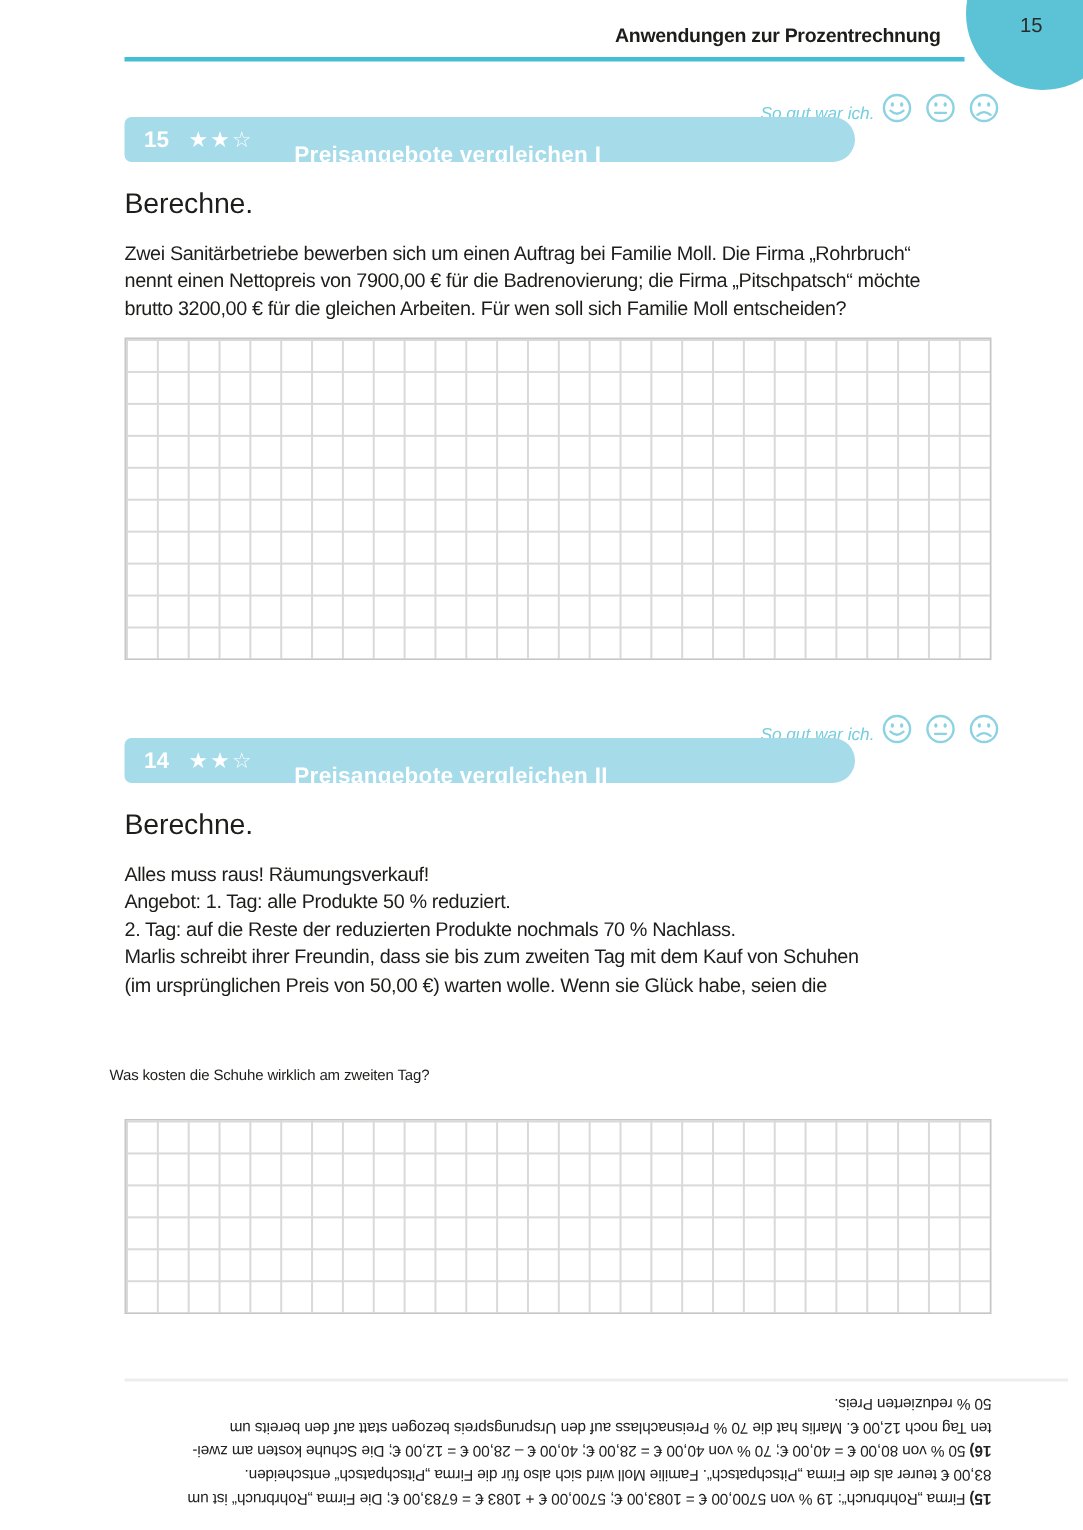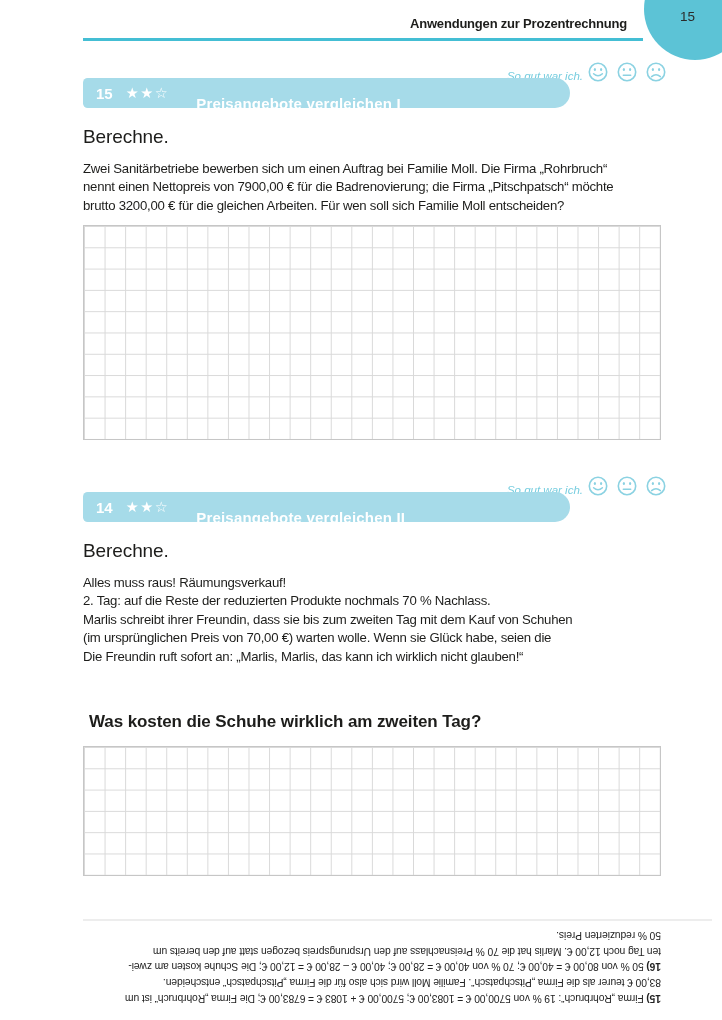--- a/index.html
+++ b/index.html
@@ -26,21 +26,21 @@
   .rating-label{font-style:italic;color:#76cddf;font-size:11.5px;white-space:nowrap;}
   .smileys{display:flex;gap:9px;}
   .smiley{width:20px;height:20px;display:block;}
   
   .instruction{position:absolute;left:83px;font-weight:normal;font-size:19px;letter-spacing:-0.1px;}
   #instr-15{top:126px;}
   #instr-16{top:540px;}
   .para{position:absolute;left:83px;font-size:13.2px;line-height:18.4px;letter-spacing:-0.25px;white-space:nowrap;}
   #para-15{top:160px;}
   #para-16{top:574px;}
-  .question{position:absolute;left:89px;top:712px;font-weight:bold;font-size:17px;letter-spacing:-0.1px;}
+  .question{position:absolute;left:73px;top:712px;font-weight:normal;font-size:10px;letter-spacing:-0.1px;}
   
   .grid{
     position:absolute;left:83px;width:576px;border:1px solid #c6c6c6;box-sizing:content-box;
     background-image:linear-gradient(to right,#d9d9d9 1px,transparent 1px),
                      linear-gradient(to bottom,#d9d9d9 1px,transparent 1px);
     background-size:20.57px 21.3px;
   }
   #grid-15{top:225px;height:213px;}
   #grid-16{top:746px;height:128px;}
   
@@ -124,24 +124,24 @@
   </div>
 
   <div class="banner" id="banner-16">
     <span class="num">14</span>
     <span class="stars">★★☆</span>
     <span class="title">Preisangebote vergleichen II</span>
   </div>
   <div class="instruction" id="instr-16">Berechne.</div>
   <div class="para" id="para-16">
       <div>Alles muss raus! Räumungsverkauf!</div>
+      <div>Angebot:  1. Tag: alle Produkte 50 % reduziert.</div>
       <div style="">2. Tag: auf die Reste der reduzierten Produkte nochmals 70 % Nachlass.</div>
       <div>Marlis schreibt ihrer Freundin, dass sie bis zum zweiten Tag mit dem Kauf von Schuhen</div>
-      <div>(im ursprünglichen Preis von 70,00 €) warten wolle. Wenn sie Glück habe, seien die</div>
-      <div>Die Freundin ruft sofort an: „Marlis, Marlis, das kann ich wirklich nicht glauben!“</div>
+      <div>(im ursprünglichen Preis von 50,00 €) warten wolle. Wenn sie Glück habe, seien die</div>
     </div>
   <div class="question">Was kosten die Schuhe wirklich am zweiten Tag?</div>
   <div class="grid" id="grid-16"></div>
 
   <div class="answers-divider"></div>
   <div class="answers">
       <div class="ans-item">
         <div><b>15) </b>Firma „Rohrbruch“: 19 % von 5700,00 € = 1083,00 €;  5700,00 € + 1083 € = 6783,00 €;  Die Firma „Rohrbruch“ ist um</div>
         <div>83,00 € teurer als die Firma „Pitschpatsch“. Familie Moll wird sich also für die Firma „Pitschpatsch“ entscheiden.</div>
       </div>

